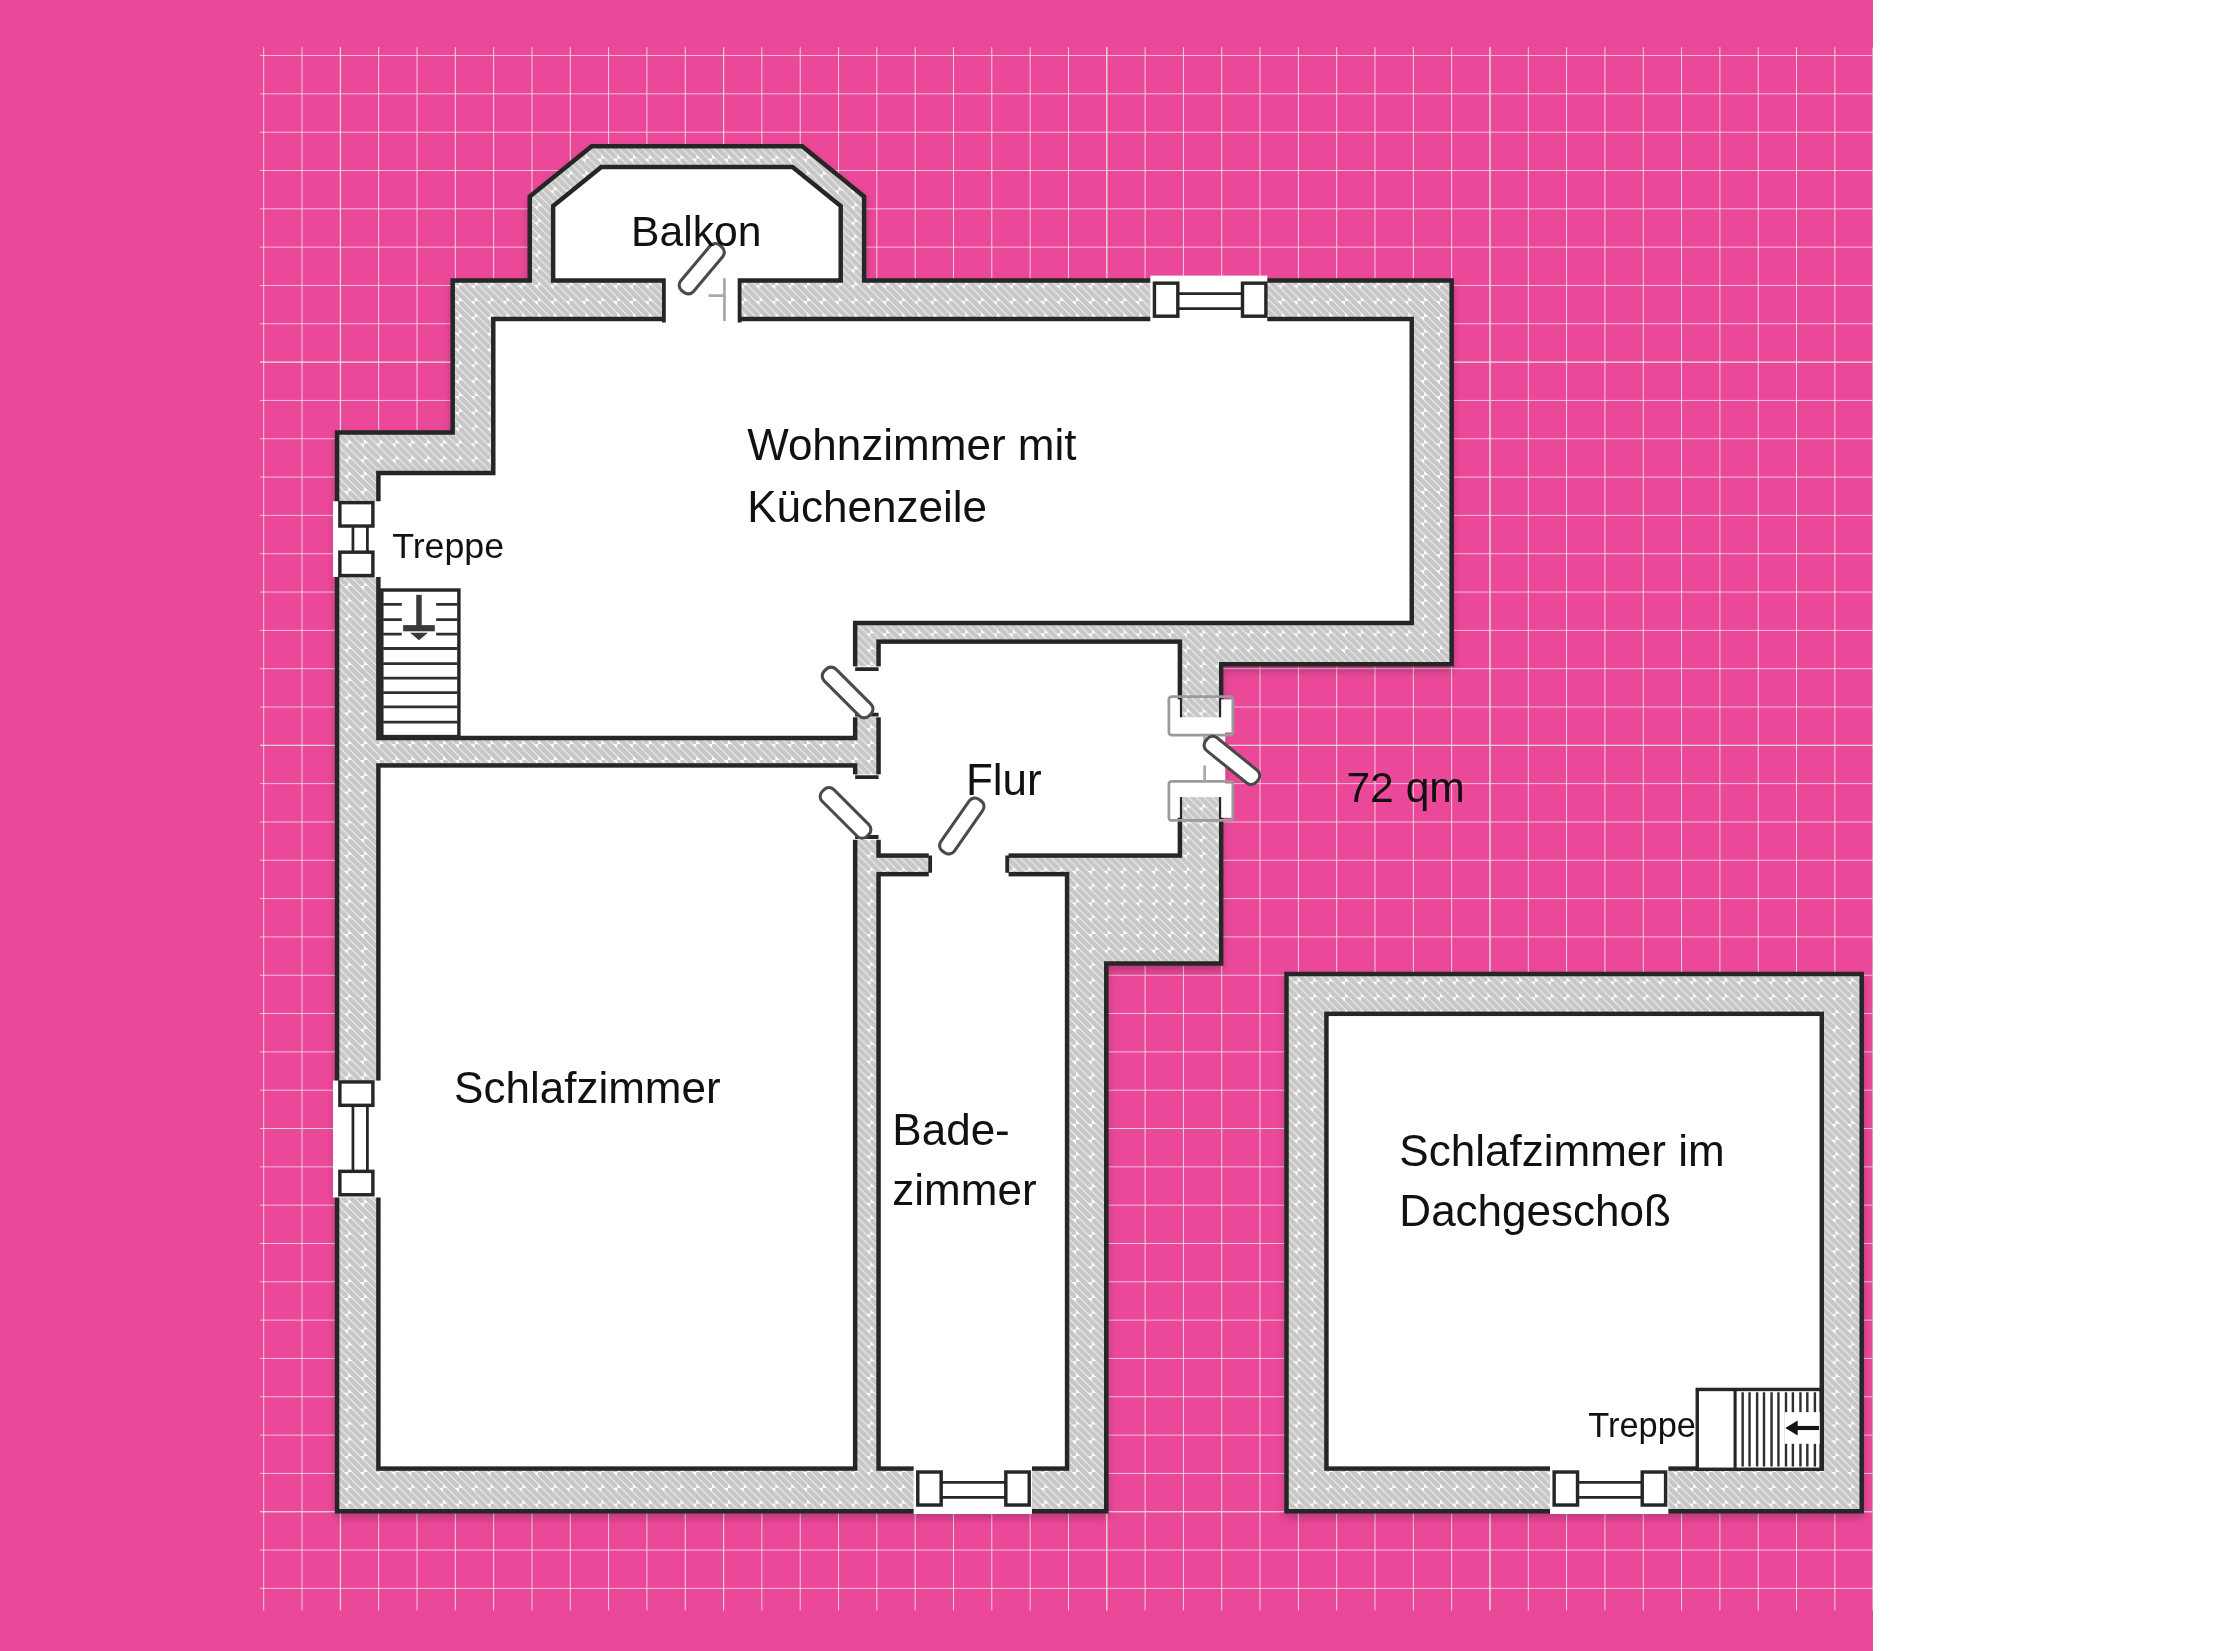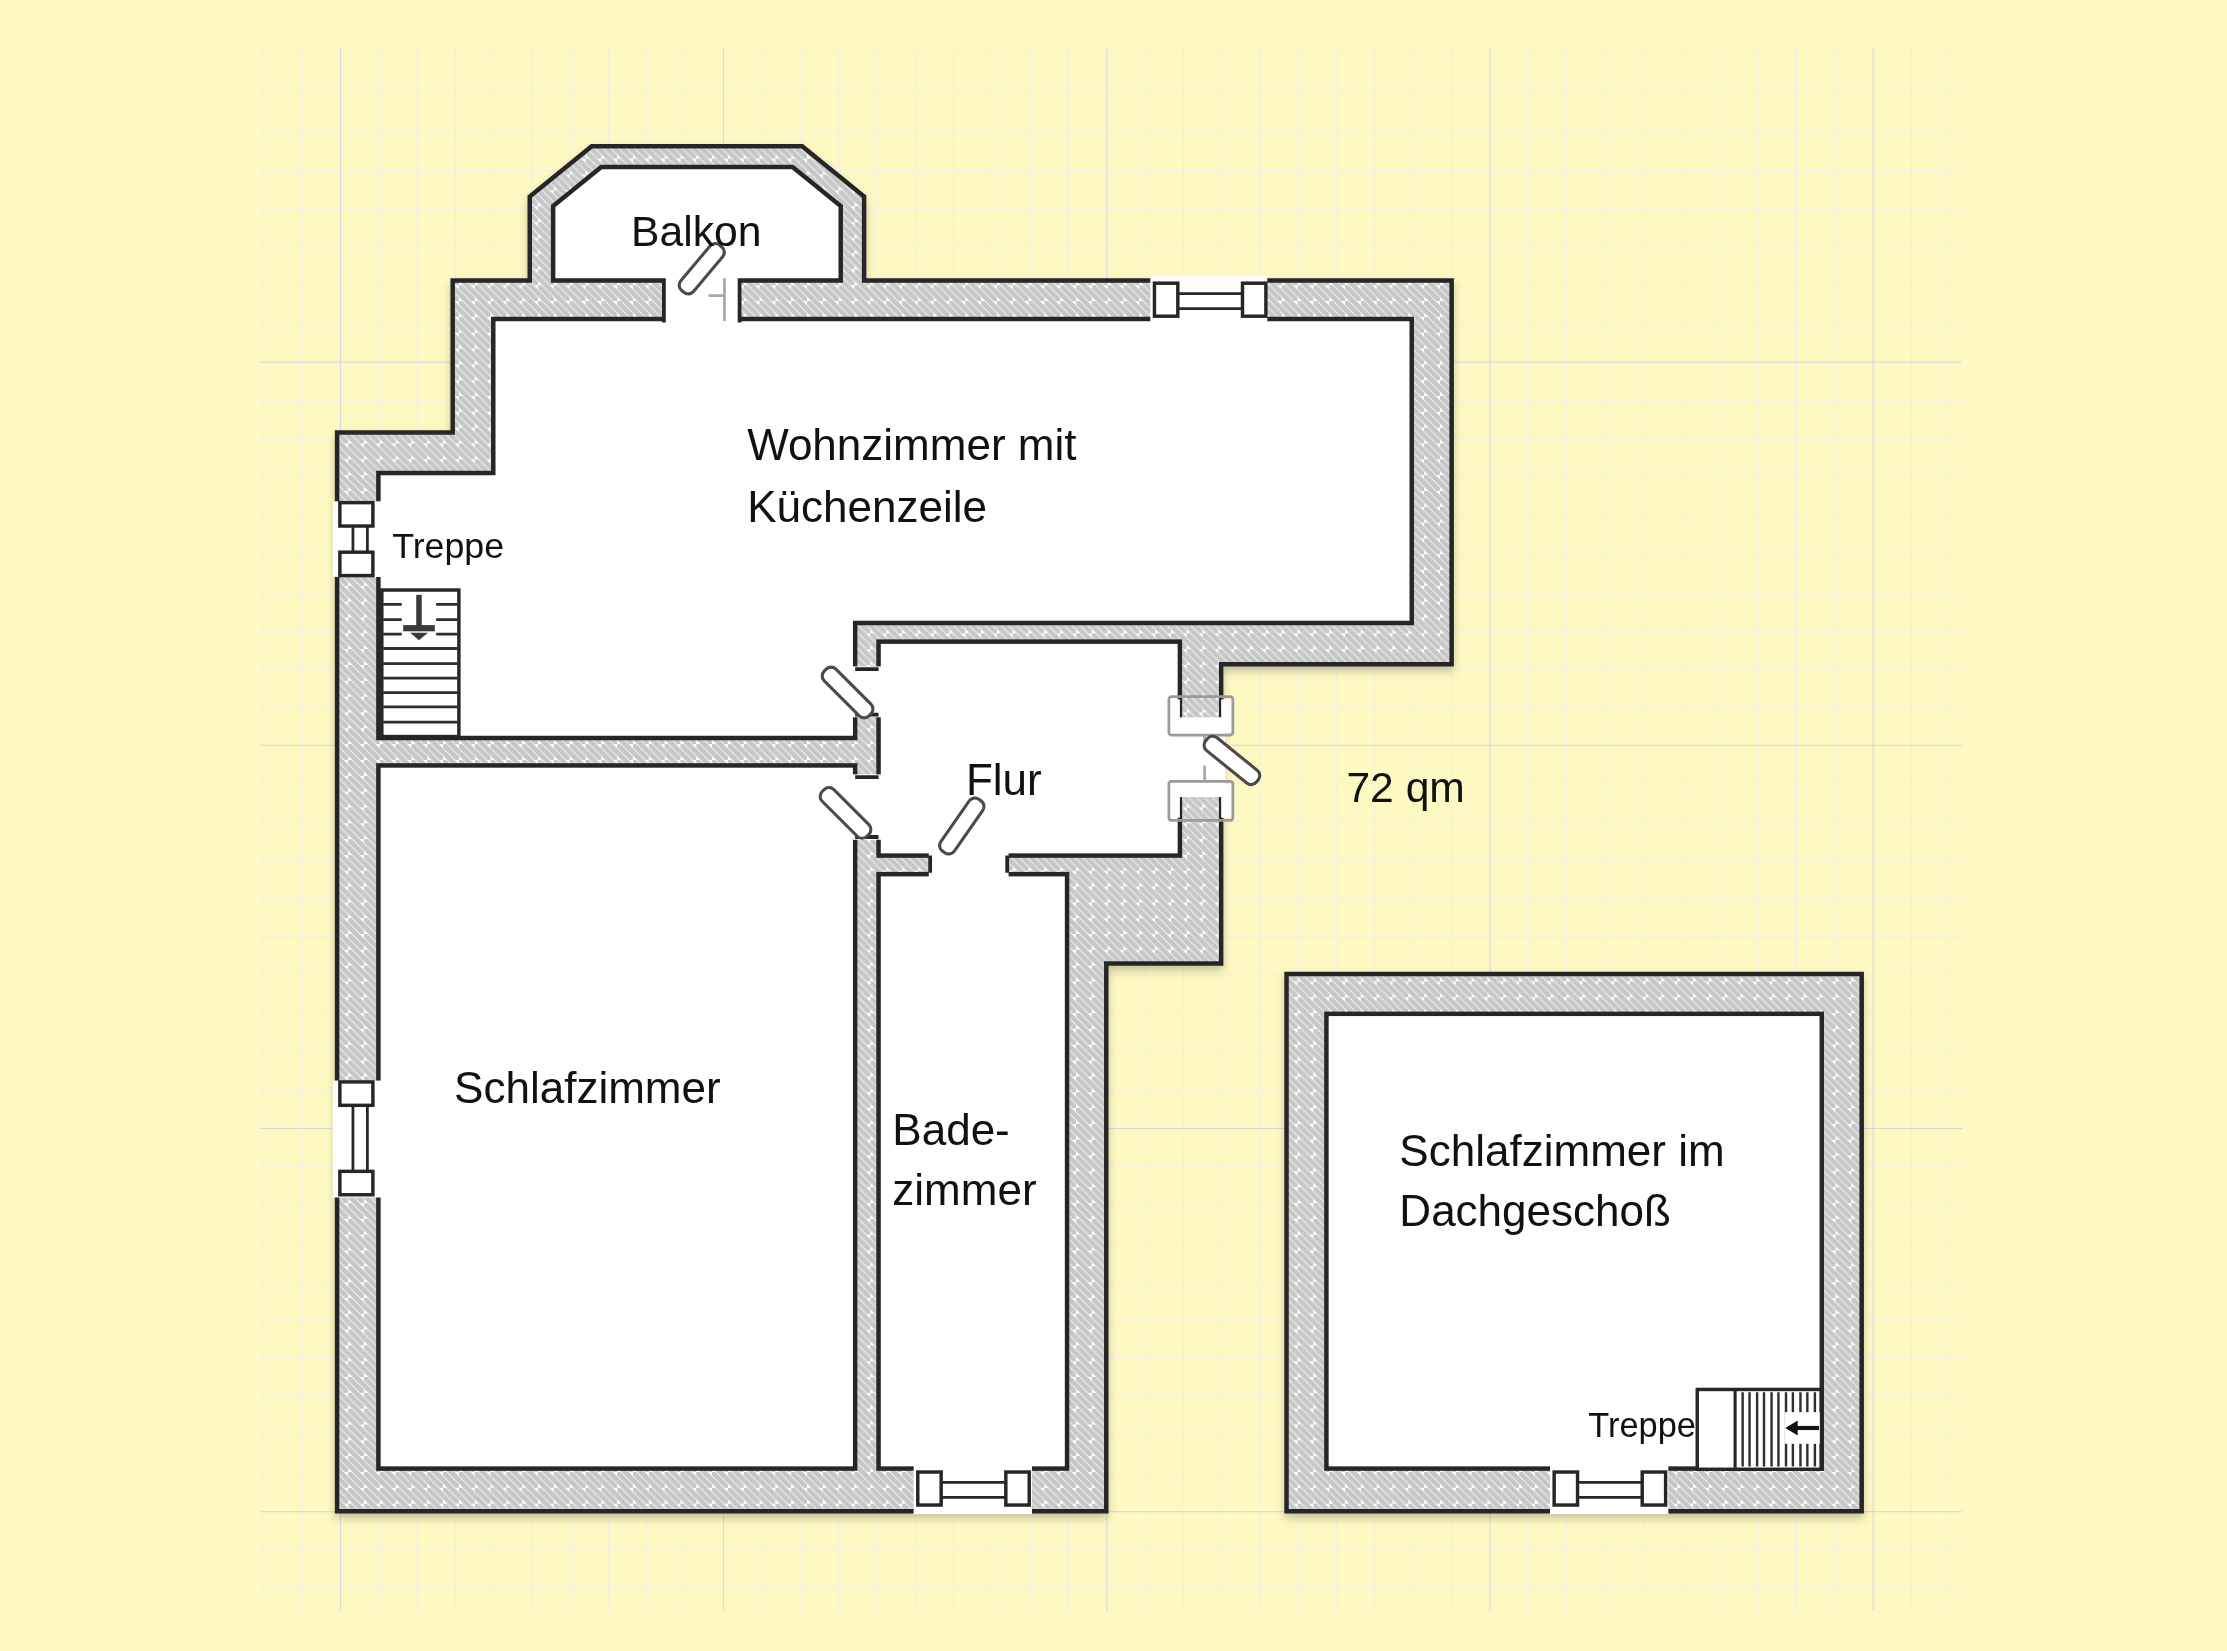--- a/index.html
+++ b/index.html
@@ -1,16 +1,16 @@
 <!DOCTYPE html>
 <html style="font-size:11px"><head>
 <meta charset="utf-8">
 <style>
   html,body{margin:0;padding:0;background:#ffffff;}
-  .stage{position:relative;width:2227px;height:1652px;background:#fef9c3;overflow:hidden;}
+  .stage{position:relative;width:1873px;height:1652px;background:#ec4899;overflow:hidden;}
   svg{position:absolute;left:0;top:0;}
   .wall{fill:url(#hatch);stroke:#262626;stroke-width:6.5;stroke-linejoin:miter;}
   .room{fill:#ffffff;stroke:#262626;stroke-width:6.5;stroke-linejoin:miter;}
   .punch{fill:#ffffff;stroke:none;}
   .jamb{stroke:#262626;stroke-width:5.5;fill:none;}
   .cap{fill:#ffffff;stroke:#262626;stroke-width:5;}
   .glaze{stroke:#262626;stroke-width:4;fill:none;}
   .leaf{fill:#ffffff;stroke:#4a4a4a;stroke-width:4.5;}
   .grayline{stroke:#a8a8a8;stroke-width:4;fill:none;}
   .graybox{stroke:#9a9a9a;stroke-width:4;fill:none;}

